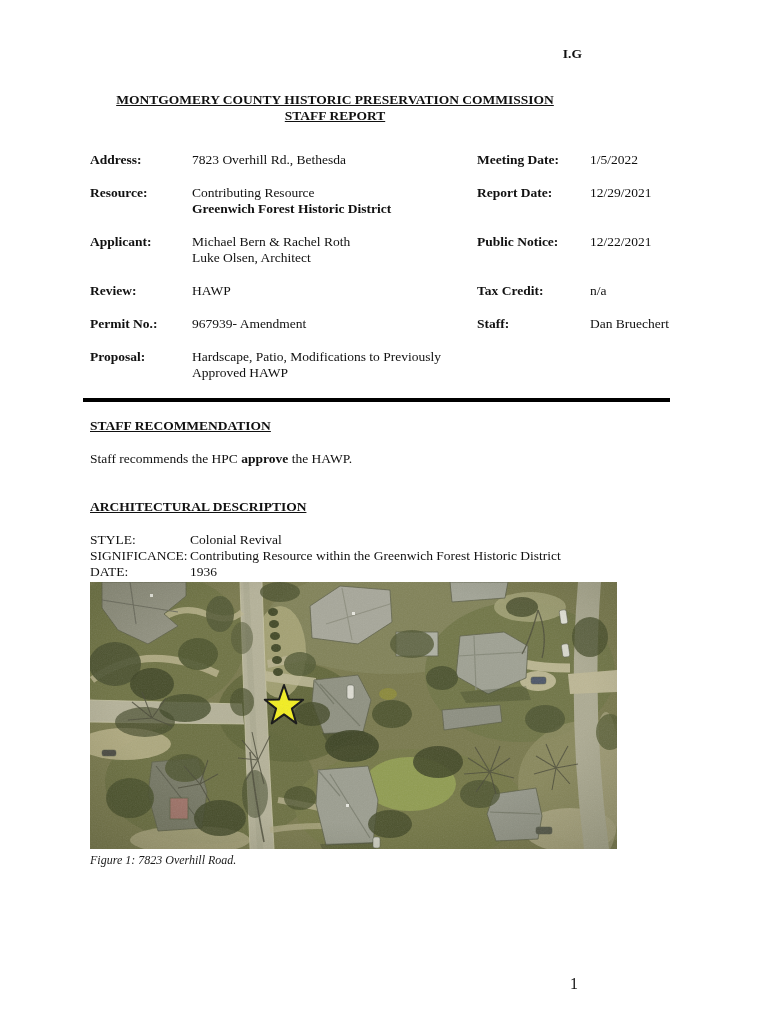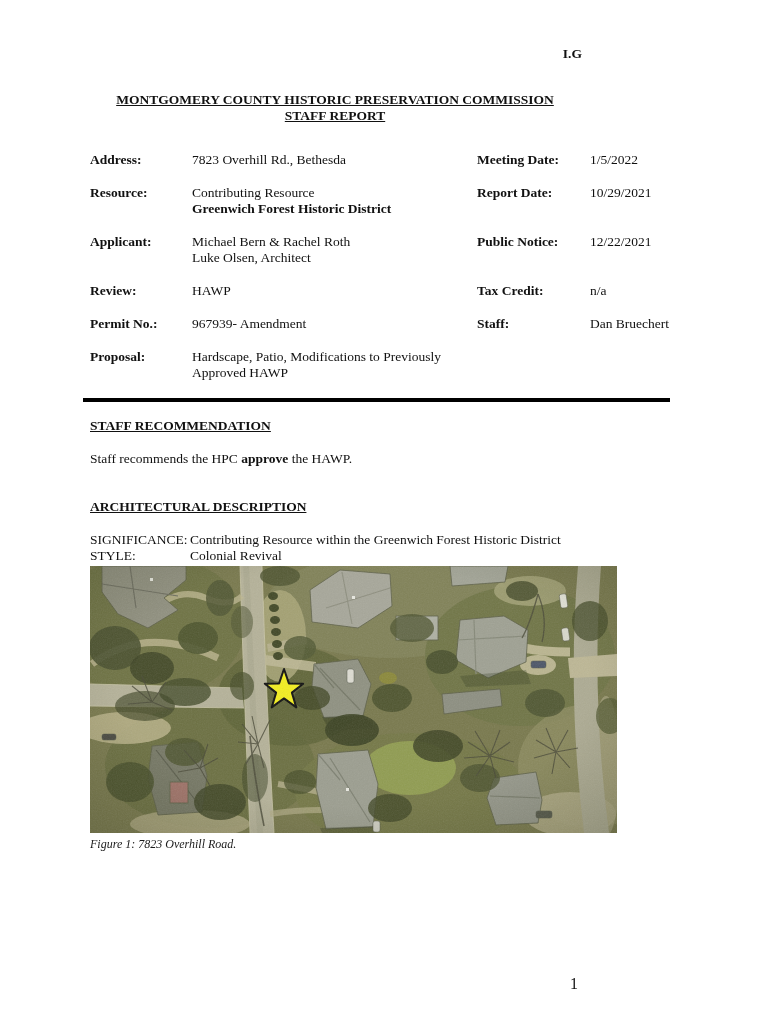--- a/index.html
+++ b/index.html
@@ -51,21 +51,21 @@
           <div class="cell label">Meeting Date:</div>
           <div class="cell">1/5/2022</div>
         </div>
         <div class="irow">
           <div class="cell label">Resource:</div>
           <div class="cell">
             <div class="vline">Contributing Resource</div>
             <div class="vline b">Greenwich Forest Historic District</div>
           </div>
           <div class="cell label">Report Date:</div>
-          <div class="cell">10/29/2021</div>
+          <div class="cell">12/29/2021</div>
         </div>
         <div class="irow">
           <div class="cell label">Applicant:</div>
           <div class="cell">
             <div class="vline">Michael Bern &amp; Rachel Roth</div>
             <div class="vline">Luke Olsen, Architect</div>
           </div>
           <div class="cell label">Public Notice:</div>
           <div class="cell">12/22/2021</div>
         </div>
@@ -102,26 +102,30 @@
     </div>
 
     <p class="bodytext"><span>Staff recommends the HPC </span><b>approve</b><span> the HAWP.</span></p>
 
     <div class="heading">
       <span class="u">ARCHITECTURAL DESCRIPTION</span>
     </div>
 
     <div class="details">
         <div class="drow">
+          <div class="dlabel">STYLE:</div>
+          <div class="dvalue">Colonial Revival</div>
+        </div>
+        <div class="drow">
           <div class="dlabel">SIGNIFICANCE:</div>
           <div class="dvalue">Contributing Resource within the Greenwich Forest Historic District</div>
         </div>
         <div class="drow">
-          <div class="dlabel">STYLE:</div>
-          <div class="dvalue">Colonial Revival</div>
+          <div class="dlabel">DATE:</div>
+          <div class="dvalue">1936</div>
         </div>
       </div>
 
     <figure class="figure">
       <svg width="527" height="267" viewBox="0 0 527 267" role="img">
         <defs>
           <filter id="grain" x="0" y="0" width="100%" height="100%">
             <feTurbulence type="fractalNoise" baseFrequency="0.8" numOctaves="2" stitchTiles="stitch"></feTurbulence>
             <feColorMatrix type="saturate" values="0"></feColorMatrix>
           </filter>

